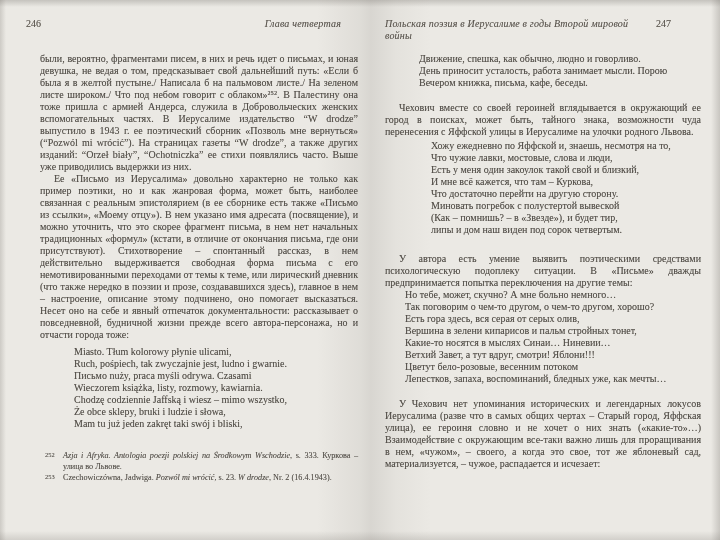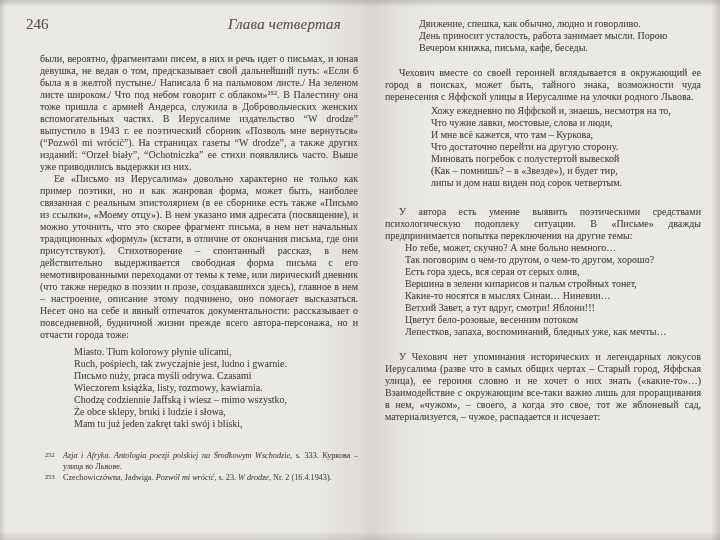--- a/index.html
+++ b/index.html
@@ -20,21 +20,21 @@
       #ebe9e4;
     overflow:hidden;
   }
   .page { position:absolute; top:18px; font-size:10px; line-height:12px; }
   .page-left  { left:40px;  width:318px; }
   .page-right { left:385px; width:316px; }
 
   .page-header {
     display:flex; justify-content:space-between; align-items:baseline;
     height:13px; margin-bottom:22px;
-    font-size:15px; color:#5c5750;
+    font-size:10px; color:#5c5750;
   }
   .running-head { font-style:italic; letter-spacing:.2px; }
   .pageno { font-style:normal; }
   .page-left  .pageno { margin-left:-14px; }
   .page-left  .running-head { padding-right:17px;margin-left:30px; }
   .page-right .pageno { margin-right:30px; }
 
   .para { margin:0; text-align:justify; hyphens:none; }
   .para.indent { text-indent:14px; }
   .mt-13 { margin-top:13px; }
@@ -88,32 +88,37 @@
         <span class="fn-text"><i>Azja i Afryka. Antologia poezji polskiej na Środkowym Wschodzie</i><span>, s. 333. Куркова – улица во Львове.</span></span>
       </div>
       <div class="footnote">
         <span class="fn-num">253</span>
         <span class="fn-text"><span>Czechowiczówna, Jadwiga. </span><i>Pozwól mi wrócić</i><span>, s. 23. </span><i>W drodze</i><span>, Nr. 2 (16.4.1943).</span></span>
       </div>
     </div>
   </div>
 
   <div class="page page-right">
+    <div class="page-header">
+      <span class="running-head">Польская поэзия в Иерусалиме в годы Второй мировой войны</span>
+      <span class="pageno">247</span>
+    </div>
 
     <div class="verse ind-34">
         <div>Движение, спешка, как обычно, людно и говорливо.</div>
         <div>День приносит усталость, работа занимает мысли. Порою</div>
         <div>Вечером книжка, письма, кафе, беседы.</div>
       </div>
 
     <p class="para indent mt-13">Чехович вместе со своей героиней вглядывается в окружающий ее город в поисках, может быть, тайного знака, возможности чуда перенесения с Яффской улицы в Иерусалиме на улочки родного Львова.</p>
 
     <div class="verse ind-46 mt-2">
         <div>Хожу ежедневно по Яффской и, знаешь, несмотря на то,</div>
         <div>Что чужие лавки, мостовые, слова и люди,</div>
+        <div>Есть у меня один закоулок такой свой и близкий,</div>
         <div>И мне всё кажется, что там – Куркова,</div>
         <div>Что достаточно перейти на другую сторону.</div>
         <div>Миновать погребок с полустертой вывеской</div>
         <div>(Как – помнишь? – в «Звезде»), и будет тир,</div>
         <div>липы и дом наш виден под сорок четвертым.</div>
       </div>
 
     <p class="para indent mt-17">У автора есть умение выявить поэтическими средствами психологическую подоплеку ситуации. В «Письме» дважды предпринимается попытка переключения на другие темы:</p>
 
     <div class="verse ind-20">

